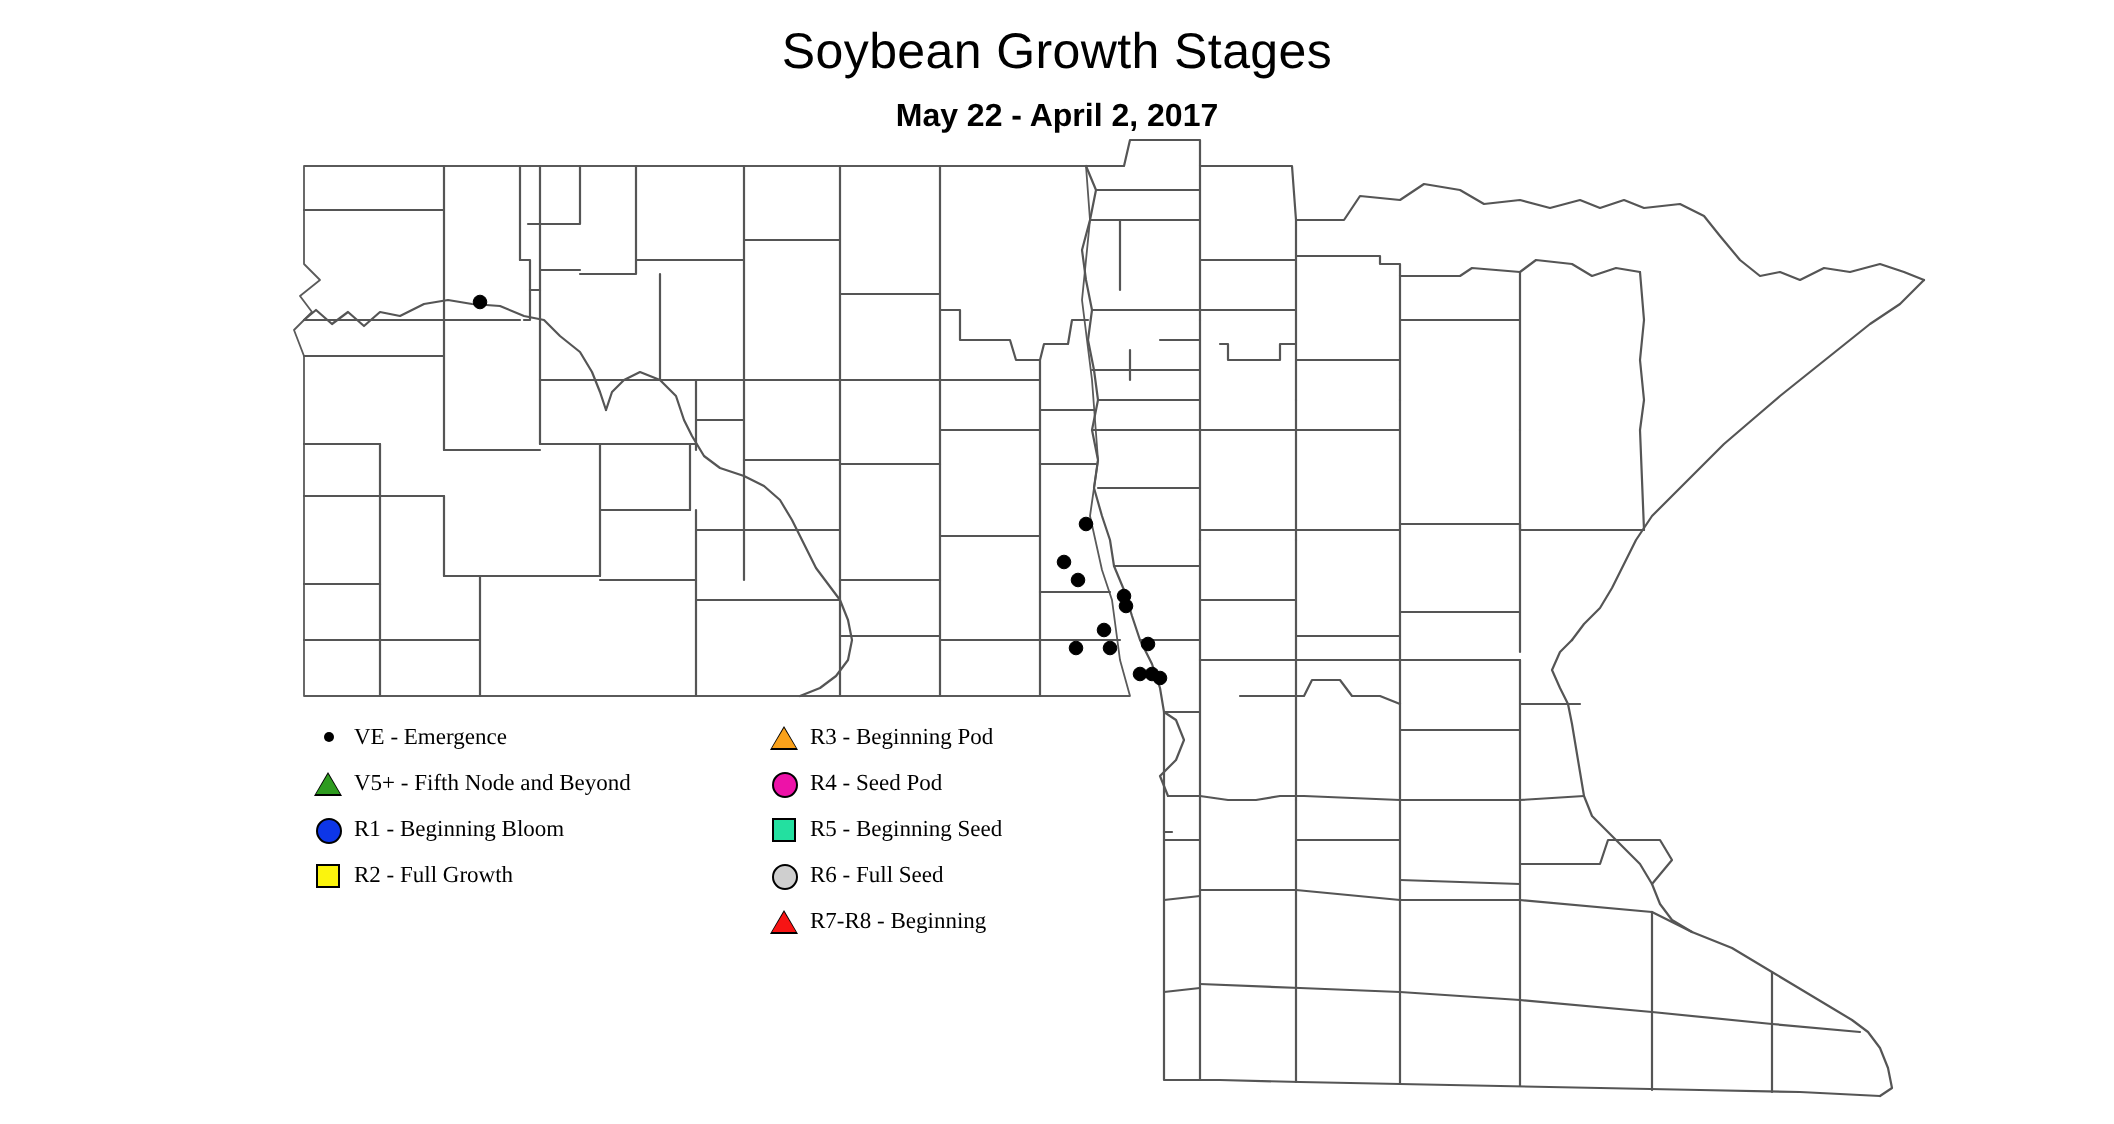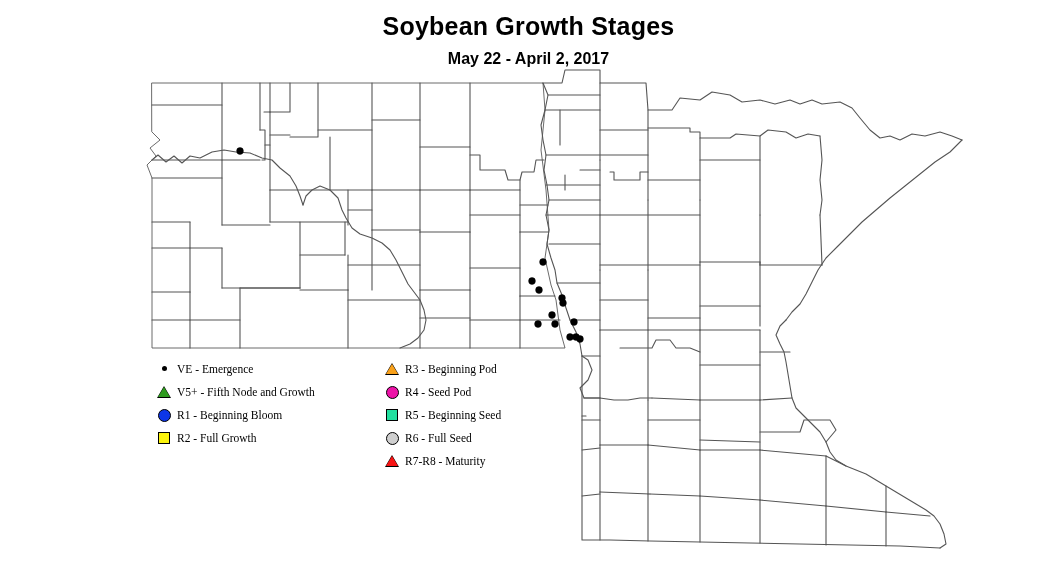--- a/index.html
+++ b/index.html
@@ -24,21 +24,21 @@
   #title-block {
     position: absolute;
     left: 0;
     top: 0;
     width: 1057px;
     text-align: center;
     pointer-events: none;
   }
   #main-title {
     font-size: 25px;
-    font-weight: bold;
+    font-weight: normal;
     letter-spacing: 0.2px;
     margin: 14px 0 0 0;
     line-height: 1;
   }
   #sub-title {
     font-size: 16px;
     font-weight: bold;
     margin: 12px 0 0 0;
     line-height: 1;
   }
@@ -377,21 +377,21 @@
           <span class="legend-sym">
             <span class="sym-dot" style="background: rgb(0, 0, 0);"></span>
           </span>
           <span class="legend-label">VE - Emergence</span>
         </div>
         <div class="legend-row">
           <span class="legend-sym">
             <span class="sym-tri" style="border-bottom-color: rgb(0, 0, 0);"></span>
             <span class="sym-tri-inner" style="border-bottom-color: rgb(46, 155, 31);"></span>
           </span>
-          <span class="legend-label">V5+ - Fifth Node and Growth</span>
+          <span class="legend-label">V5+ - Fifth Node and Beyond</span>
         </div>
         <div class="legend-row">
           <span class="legend-sym">
             <span class="sym-circle" style="background: rgb(13, 54, 232); border-color: rgb(0, 0, 0);"></span>
           </span>
           <span class="legend-label">R1 - Beginning Bloom</span>
         </div>
         <div class="legend-row">
           <span class="legend-sym">
             <span class="sym-square" style="background: rgb(251, 244, 13); border-color: rgb(0, 0, 0);"></span>
@@ -423,18 +423,18 @@
           <span class="legend-sym">
             <span class="sym-circle" style="background: rgb(207, 207, 207); border-color: rgb(0, 0, 0);"></span>
           </span>
           <span class="legend-label">R6 - Full Seed</span>
         </div>
         <div class="legend-row">
           <span class="legend-sym">
             <span class="sym-tri" style="border-bottom-color: rgb(0, 0, 0);"></span>
             <span class="sym-tri-inner" style="border-bottom-color: rgb(247, 20, 20);"></span>
           </span>
-          <span class="legend-label">R7-R8 - Maturity</span>
+          <span class="legend-label">R7-R8 - Beginning</span>
         </div>
       </div>
   </div>
 
 </div>
 
 </body></html>

